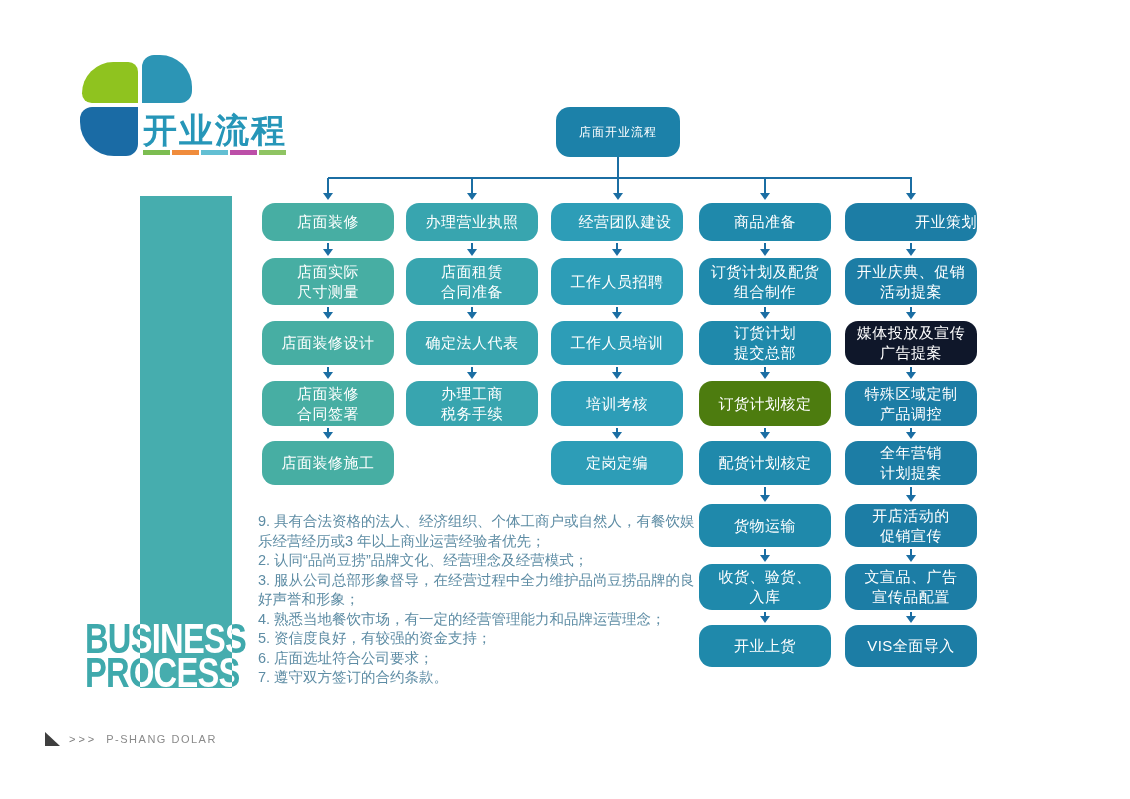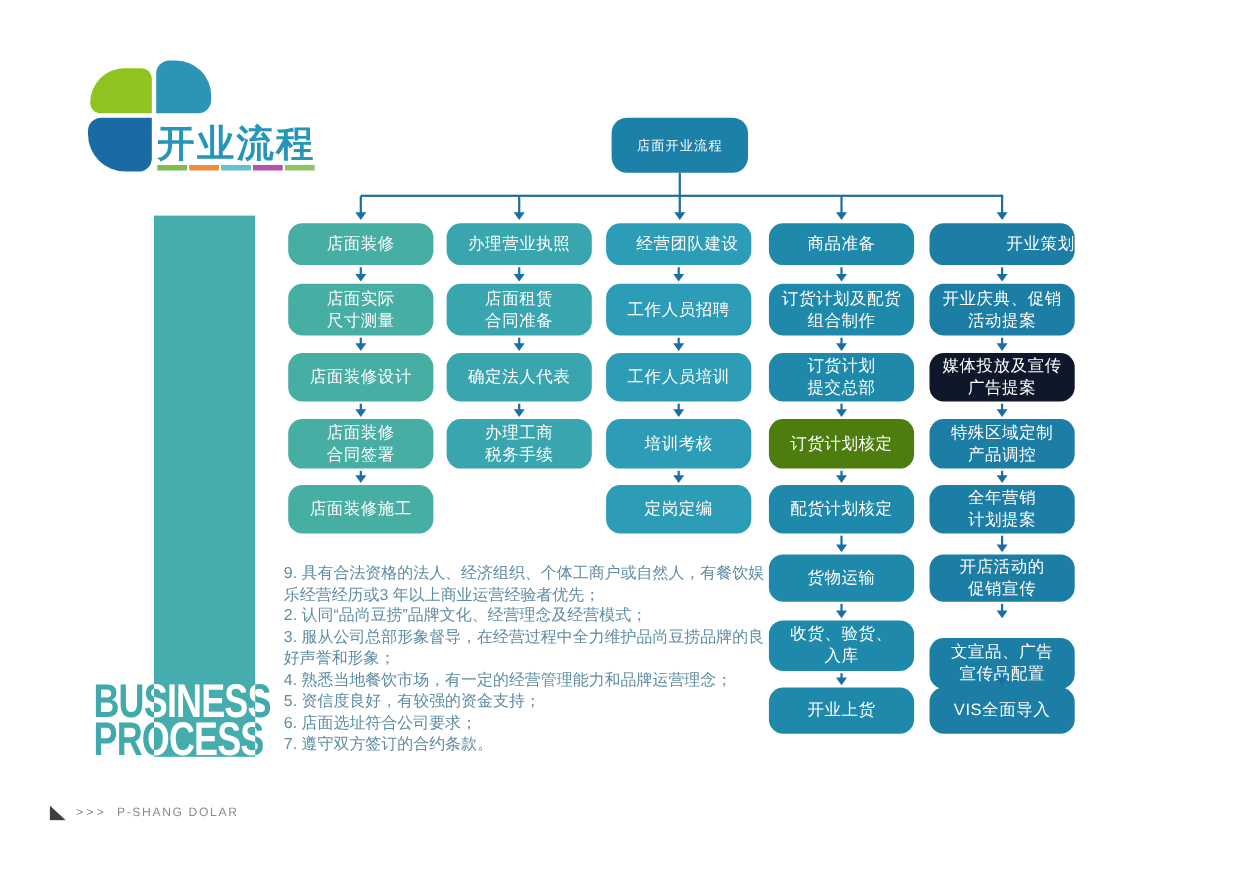--- a/index.html
+++ b/index.html
@@ -267,21 +267,21 @@
         <div class="varrow" style="top: 487px; height: 9px;">
           <i class="ahead"></i>
         </div>
         <div class="node" style="top: 504px; height: 43px; background: rgb(28, 125, 165);">
           <div class="nline">开店活动的</div>
           <div class="nline">促销宣传</div>
         </div>
         <div class="varrow" style="top: 549px; height: 7px;">
           <i class="ahead"></i>
         </div>
-        <div class="node" style="top: 580px; height: 46px; background: rgb(28, 125, 165);">
+        <div class="node" style="top: 564px; height: 46px; background: rgb(28, 125, 165);">
           <div class="nline">文宣品、广告</div>
           <div class="nline">宣传品配置</div>
         </div>
         <div class="varrow" style="top: 612px; height: 5px;">
           <i class="ahead"></i>
         </div>
         <div class="node" style="top: 625px; height: 42px; background: rgb(28, 125, 165);">
           <div class="nline">VIS全面导入</div>
         </div>
       </div>

